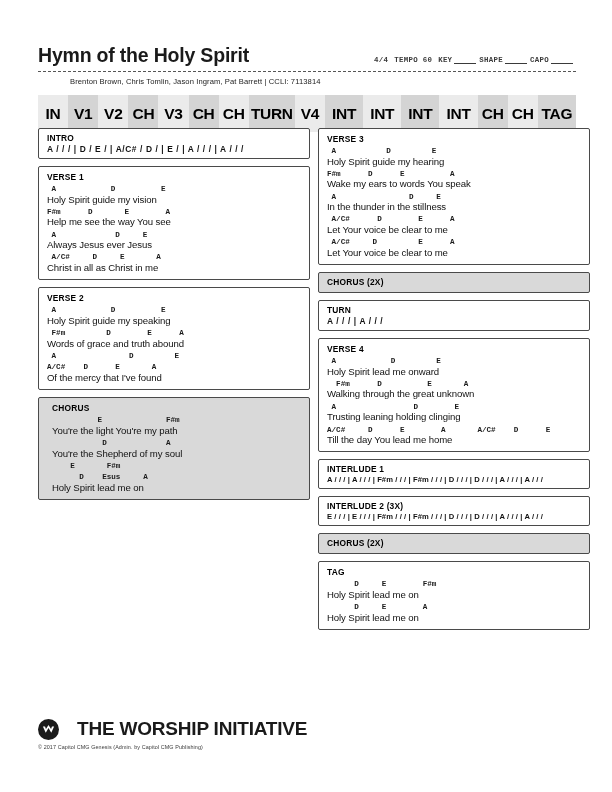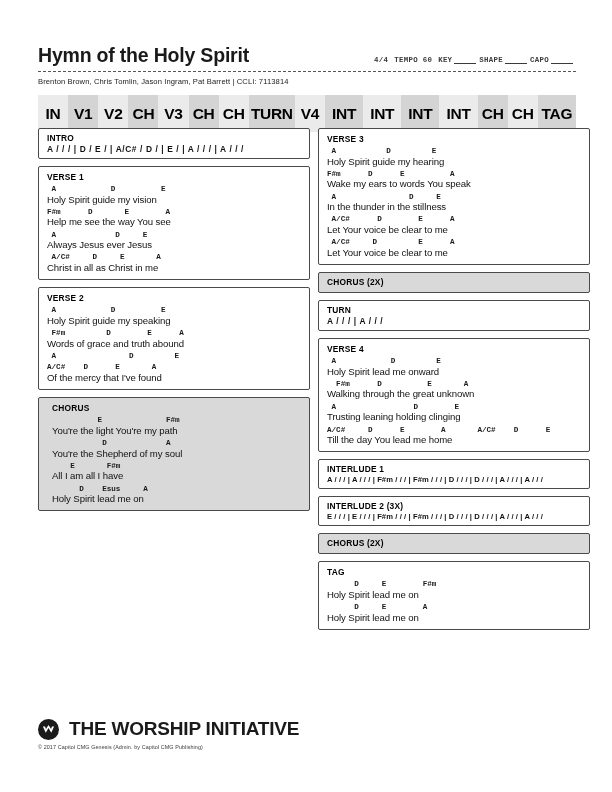--- a/index.html
+++ b/index.html
@@ -64,20 +64,21 @@
     margin-top: 4px;
     width: 538px;
     height: 0;
     border-top: 1.6px dashed #555;
   }
   .credits {
     margin-top: 5px;
     font-size: 7.6px;
     color: #222;
     letter-spacing: 0.1px;
+    margin-left: 32px;
   }
 
   
   .nav {
     position: absolute;
     left: 38px;
     top: 95px;
     width: 538px;
     height: 37px;
     display: flex;
@@ -153,21 +154,21 @@
   
   .footer {
     position: absolute;
     left: 38px;
     top: 718px;
     width: 538px;
   }
   .brand-row {
     display: flex;
     align-items: center;
-    gap: 10px;
+    gap: 18px;
   }
   .brand-mark {
     width: 21px;
     height: 21px;
     border-radius: 50%;
     background: #1a1a1a;
     display: flex;
     align-items: center;
     justify-content: center;
     flex: 0 0 auto;
@@ -272,21 +273,20 @@
       <div class="stanza">
         <div class="chords">          E              F#m</div>
         <div class="lyric">You're the light You're my path</div>
       </div>
       <div class="stanza">
         <div class="chords">           D             A</div>
         <div class="lyric">You're the Shepherd of my soul</div>
       </div>
       <div class="stanza">
         <div class="chords">    E       F#m</div>
-        <div class="lyric">All I am all I have</div>
       </div>
       <div class="stanza">
         <div class="chords">      D    Esus     A</div>
         <div class="lyric">Holy Spirit lead me on</div>
       </div>
     </div>
 
   </div>
 
   <div class="col col-right">

